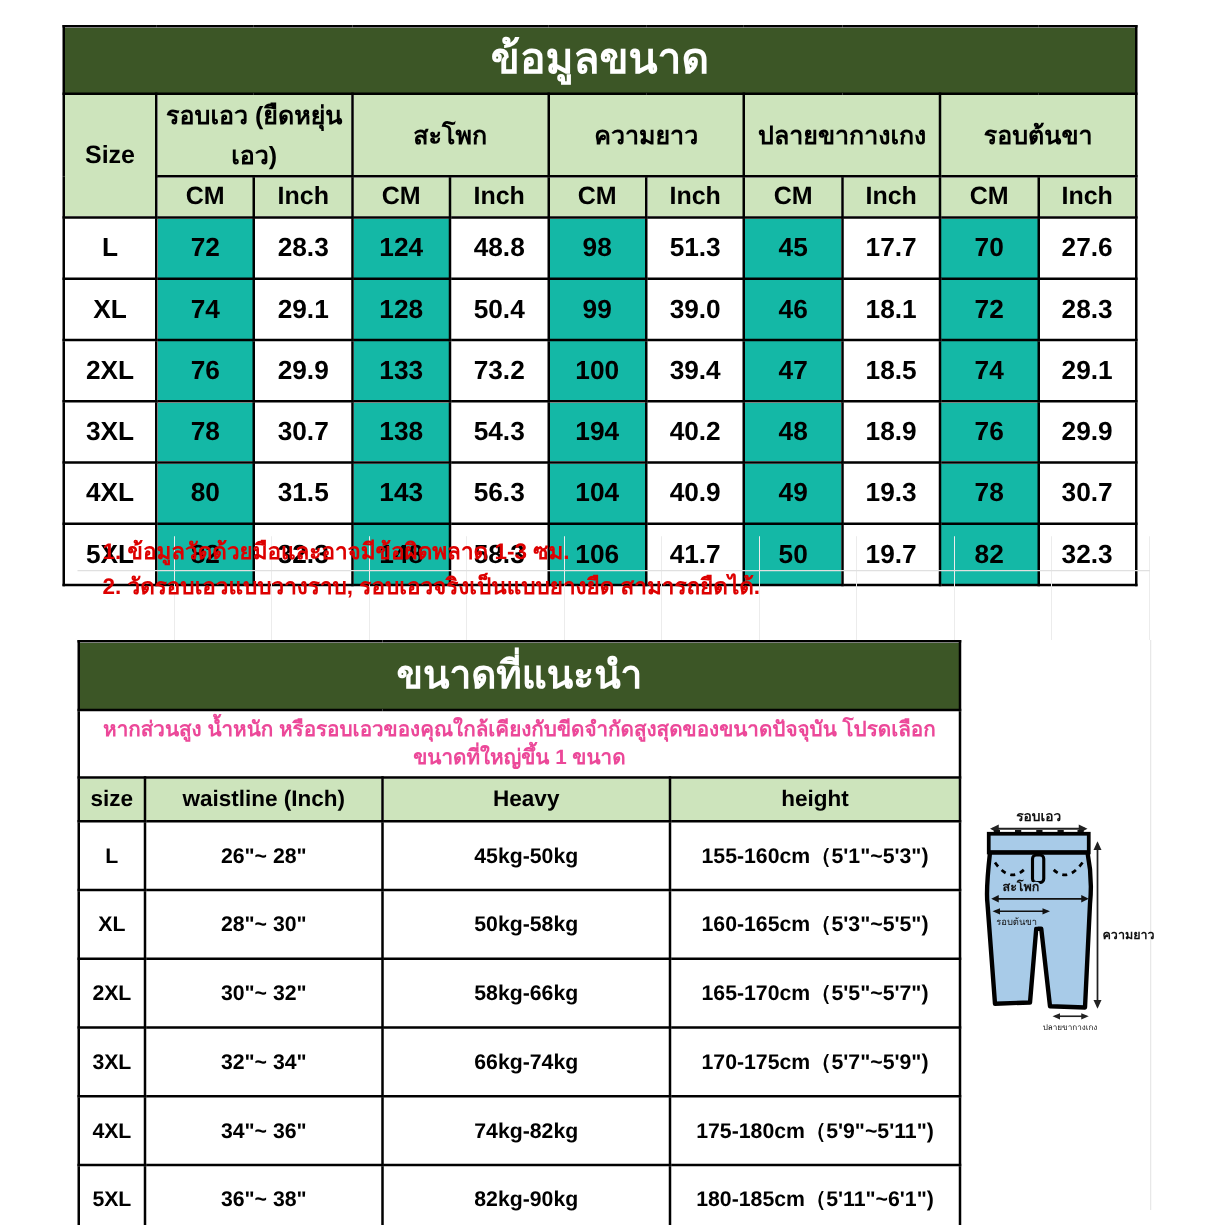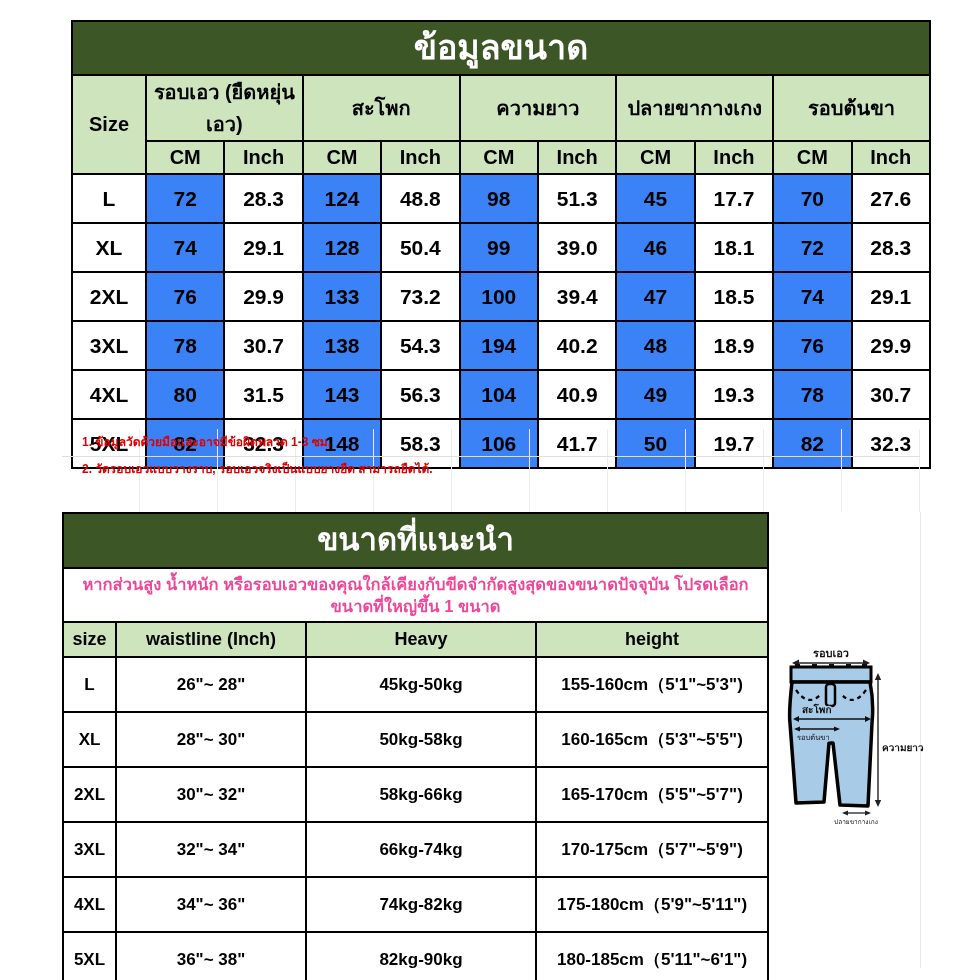--- a/index.html
+++ b/index.html
@@ -3,33 +3,33 @@
 <meta charset="utf-8">
 <style>
   html,body{margin:0;padding:0;background:#fff;}
   #page{position:relative;width:980px;height:980px;background:#ffffff;
         font-family:"Liberation Sans", sans-serif;color:#000;overflow:hidden;}
 
   table{border-collapse:collapse;table-layout:fixed;}
   td{border:2px solid #000;text-align:center;vertical-align:middle;padding:0;overflow:hidden;}
 
   
-  #t1{position:absolute;left:71px;top:20px;width:858px;}
+  #t1{position:absolute;left:50px;top:20px;width:858px;}
   #t1 .t-title{background:#3c5626;color:#fff;font-size:34px;font-weight:bold;height:52px;line-height:1.1;}
   #t1 .hdr{background:#cde4bc;font-weight:bold;font-size:20px;}
   #t1 tr.grp td{height:44px;}
   #t1 tr.unit td{height:31px;font-size:20px;}
   #t1 tr.d td{height:47px;font-size:21px;font-weight:bold;background:#fff;}
-  #t1 tr.d td.c{background:#3b82f6;}
+  #t1 tr.d td.c{background:#14b8a6;}
 
   
   #notes{position:absolute;left:62px;top:429px;width:858px;height:83px;
          background-image:repeating-linear-gradient(90deg,transparent 0,transparent 77px,#ececec 77px,#ececec 78px);}
   #notes .note{height:26.6px;display:flex;align-items:center;padding-left:20px;
-               color:#dd0000;font-weight:bold;font-size:12px;border-bottom:1px solid #e0e0e0;line-height:1.1;}
+               color:#dd0000;font-weight:bold;font-size:18px;border-bottom:1px solid #e0e0e0;line-height:1.1;}
   #notes .note:last-child{border-bottom:none;}
 
   
   #t2{position:absolute;left:62px;top:512px;width:705px;}
   #t2 .t-title{background:#3c5626;color:#fff;font-size:31px;font-weight:bold;height:53px;line-height:1.1;}
   #t2 .advice{height:52px;background:#fff;color:#ec4899;font-weight:bold;font-size:16.5px;
               padding:0 6px;line-height:1.35;}
   #t2 tr.h td{height:33px;background:#cde4bc;font-weight:bold;font-size:18px;}
   #t2 tr.d td{height:53px;background:#fff;font-weight:bold;font-size:17px;}
 

